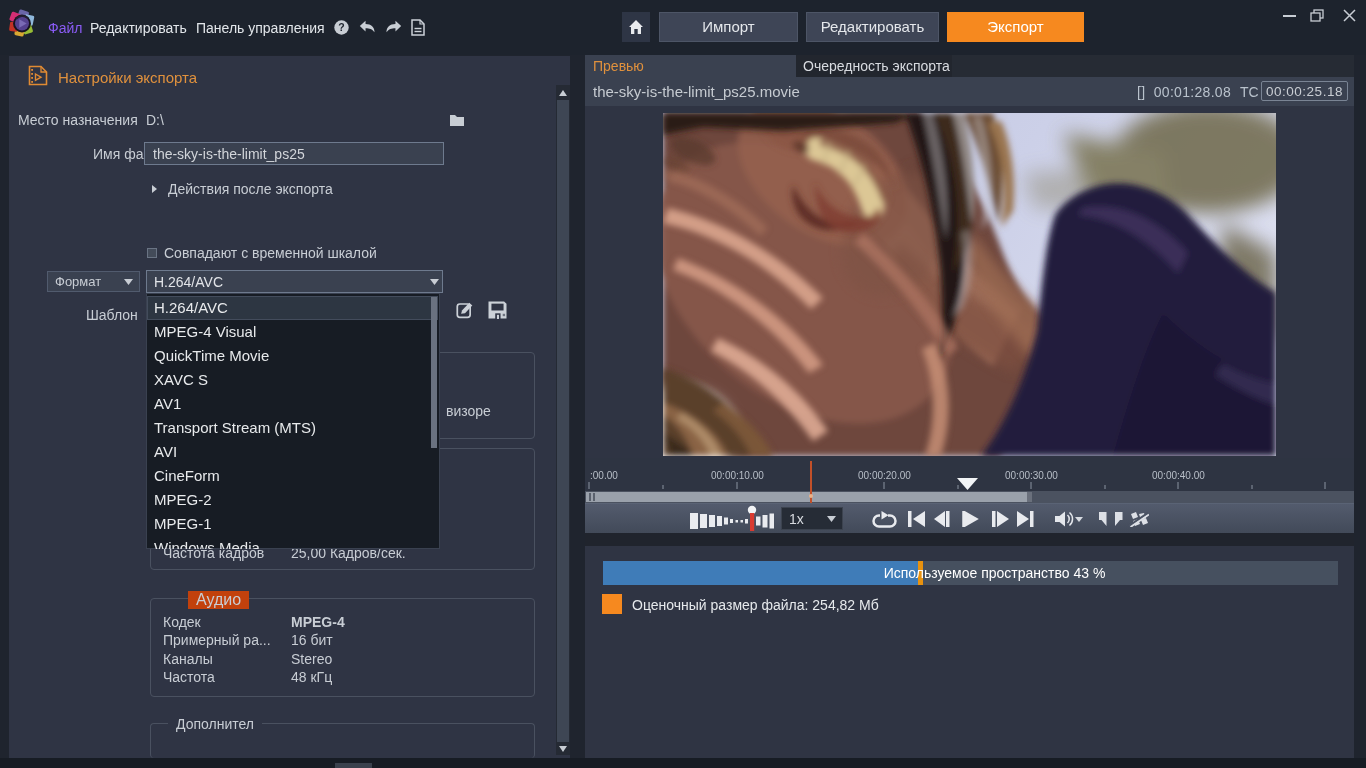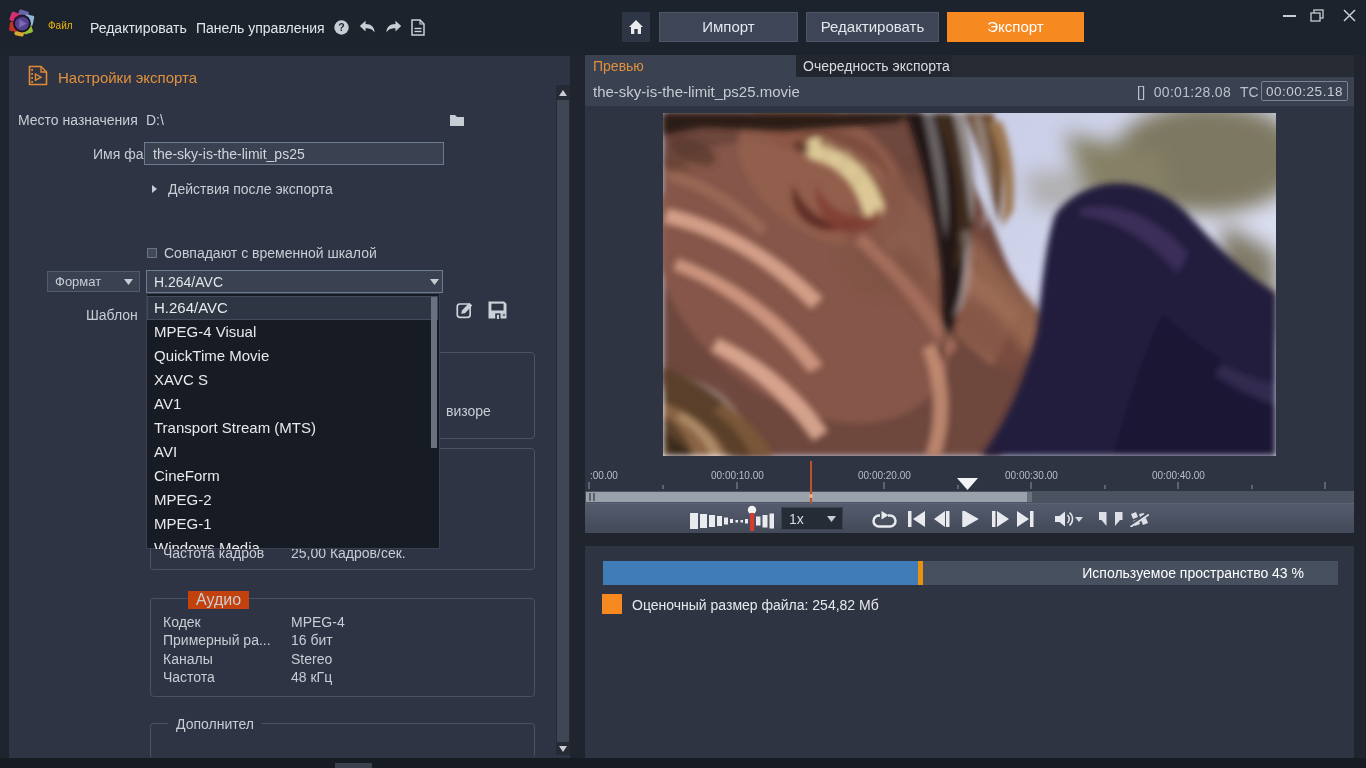--- a/index.html
+++ b/index.html
@@ -22,21 +22,21 @@
     <rect x="19" y="20" width="12" height="12" rx="2" fill="#97bc35" transform="rotate(-18 25 26)"></rect>
     <rect x="9" y="24" width="12" height="11" rx="2" fill="#d8a832" transform="rotate(12 15 29)"></rect>
     <rect x="2" y="17" width="11" height="12" rx="2" fill="#c43226" transform="rotate(8 7 23)"></rect>
     <rect x="3" y="5" width="12" height="12" rx="2" fill="#d42e74" transform="rotate(20 9 11)"></rect>
     <circle cx="18" cy="19" r="11.5" fill="#181420"></circle>
     <circle cx="18" cy="19" r="9" fill="#55418e"></circle>
     <path d="M 14.5 13.5 L 24 19 L 14.5 24.5 Z" fill="#7a6ab4"></path>
     <path d="M 10.5 13 A 10.5 10.5 0 0 1 25.5 12" fill="none" stroke="#241e30" stroke-width="2.5"></path>
   </g>
 </svg>
-<div class="abs" style="left:48px;top:20px;color:#eab308;font-size:10px;white-space:nowrap;">Файл</div>
+<div class="abs" style="left:48px;top:20px;color:#8b5cf6;font-size:14px;white-space:nowrap;">Файл</div>
 <div class="abs" style="left:90px;top:20px;color:#e2e6ea;font-size:14px;white-space:nowrap;">Редактировать</div>
 <div class="abs" style="left:196px;top:20px;color:#e2e6ea;font-size:14px;white-space:nowrap;">Панель управления</div>
 
 <svg class="abs" style="left:334px;top:20px;" width="15" height="15" viewBox="0 0 15 15">
   <circle cx="7.5" cy="7.5" r="7.2" fill="#c8cdd4"></circle>
   <text x="7.5" y="11.4" font-family="Liberation Sans" font-size="10.5" font-weight="bold" fill="#1d232d" text-anchor="middle">?</text>
 </svg>
 
 <svg class="abs" style="left:359px;top:18px;" width="18" height="17" viewBox="0 0 22 16">
   <path d="M 8 1 L 8 5 C 15 5 19 9 19 15 C 16 11 13 10 8 10 L 8 14 L 1 7.5 Z" fill="#c8cdd4"></path>
@@ -129,21 +129,21 @@
 <div class="abs" style="left:150px;top:352px;width:385px;height:87px;border:1px solid #4a5160;border-radius:4px;"></div>
 <div class="abs txt" style="left:446px;top:403px;">визоре</div>
 
 <div class="abs" style="left:150px;top:448px;width:385px;height:122px;border:1px solid #4a5160;border-radius:4px;"></div>
 <div class="abs txt" style="left:163px;top:545px;">Частота кадров</div>
 <div class="abs txt" style="left:291px;top:545px;">25,00 Кадров/сек.</div>
 
 <div class="abs" style="left:150px;top:598px;width:385px;height:99px;border:1px solid #4a5160;border-radius:4px;"></div>
 <div class="abs" style="left:188px;top:591px;background:#c2410c;padding:0 8px;color:#c8cdd4;font-size:16px;">Аудио</div>
 <div class="abs txt" style="left:163px;top:614px;">Кодек</div>
-    <div class="abs txt" style="left:291px;top:614px;">MPEG-4</div>
+    <div class="abs txt" style="left:291px;top:614px;font-weight:bold;">MPEG-4</div>
 <div class="abs txt" style="left:163px;top:632px;">Примерный ра...</div>
     <div class="abs txt" style="left:291px;top:632px;">16 бит</div>
 <div class="abs txt" style="left:163px;top:651px;">Каналы</div>
     <div class="abs txt" style="left:291px;top:651px;">Stereo</div>
 <div class="abs txt" style="left:163px;top:669px;">Частота</div>
     <div class="abs txt" style="left:291px;top:669px;">48 кГц</div>
 
 <div class="abs" style="left:150px;top:723px;width:385px;height:35px;border:1px solid #4a5160;border-radius:4px;border-bottom:none;"></div>
 <div class="abs" style="left:168px;top:716px;background:#2f3444;padding:0 8px;color:#c8cdd4;font-size:14px;">Дополнител</div>
 
@@ -369,19 +369,19 @@
     <line x1="30" y1="14" x2="49" y2="1" stroke="#4a5263" stroke-width="2.2"></line>
     <line x1="31.5" y1="15" x2="50" y2="2.5" stroke="#dde0e6" stroke-width="1.8"></line>
   </g>
 </svg>
 
 <div class="abs" style="left:585px;top:533px;width:769px;height:13px;background:#20242d;"></div>
 <div class="abs" style="left:585px;top:546px;width:769px;height:212px;background:#2f3443;"></div>
 <div class="abs" style="left:603px;top:561px;width:735px;height:24px;background:#46505f;"></div>
 <div class="abs" style="left:603px;top:561px;width:315px;height:24px;background:#3f7cb8;"></div>
 <div class="abs" style="left:918px;top:561px;width:5px;height:24px;background:#e8920f;"></div>
-<div class="abs" style="left:569px;top:565px;width:735px;height:24px;color:#fff;font-size:14px;text-align:right;">Используемое пространство 43 %</div>
+<div class="abs" style="left:627px;top:565px;width:735px;height:24px;color:#fff;font-size:14px;text-align:center;">Используемое пространство 43 %</div>
 <div class="abs" style="left:602px;top:594px;width:20px;height:20px;background:#f6891f;"></div>
 <div class="abs" style="left:632px;top:597px;color:#e6e9ec;font-size:14px;">Оценочный размер файла: 254,82 Мб</div>
 
 <div class="abs" style="left:0px;top:758px;width:1366px;height:10px;background:#171c24;"></div>
 <div class="abs" style="left:335px;top:763px;width:37px;height:5px;background:#3a414d;"></div>
 </div>
 
 </body></html>

